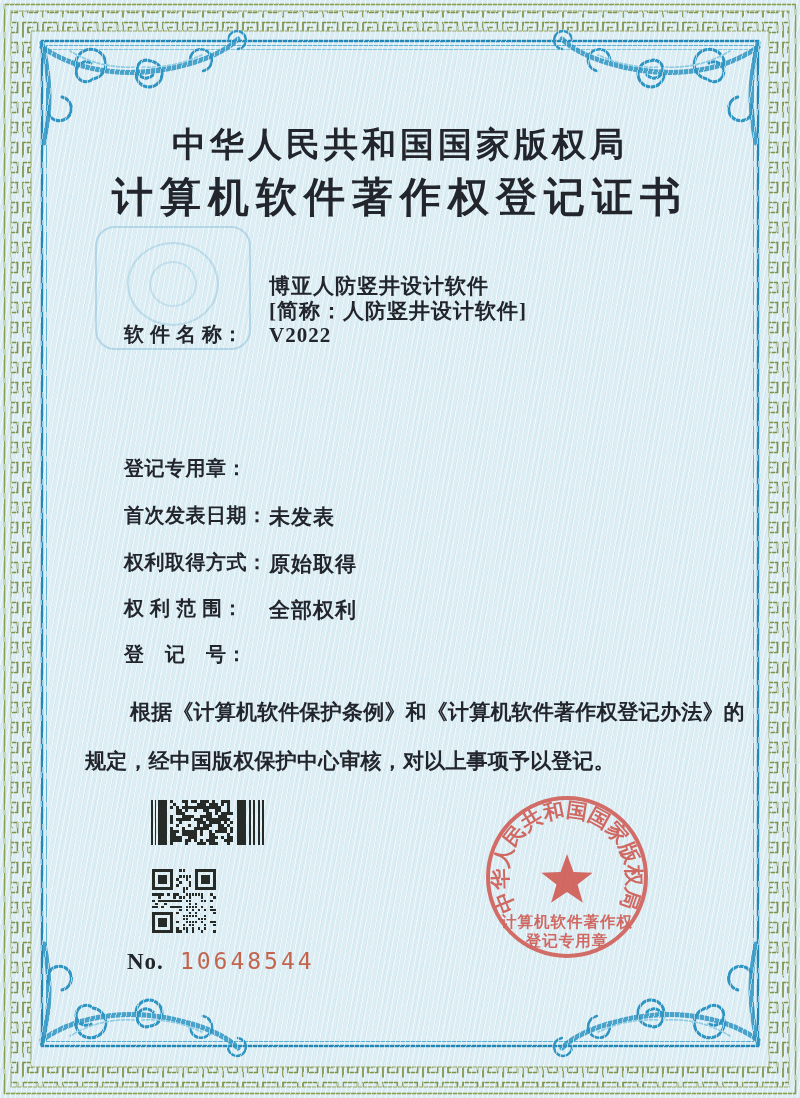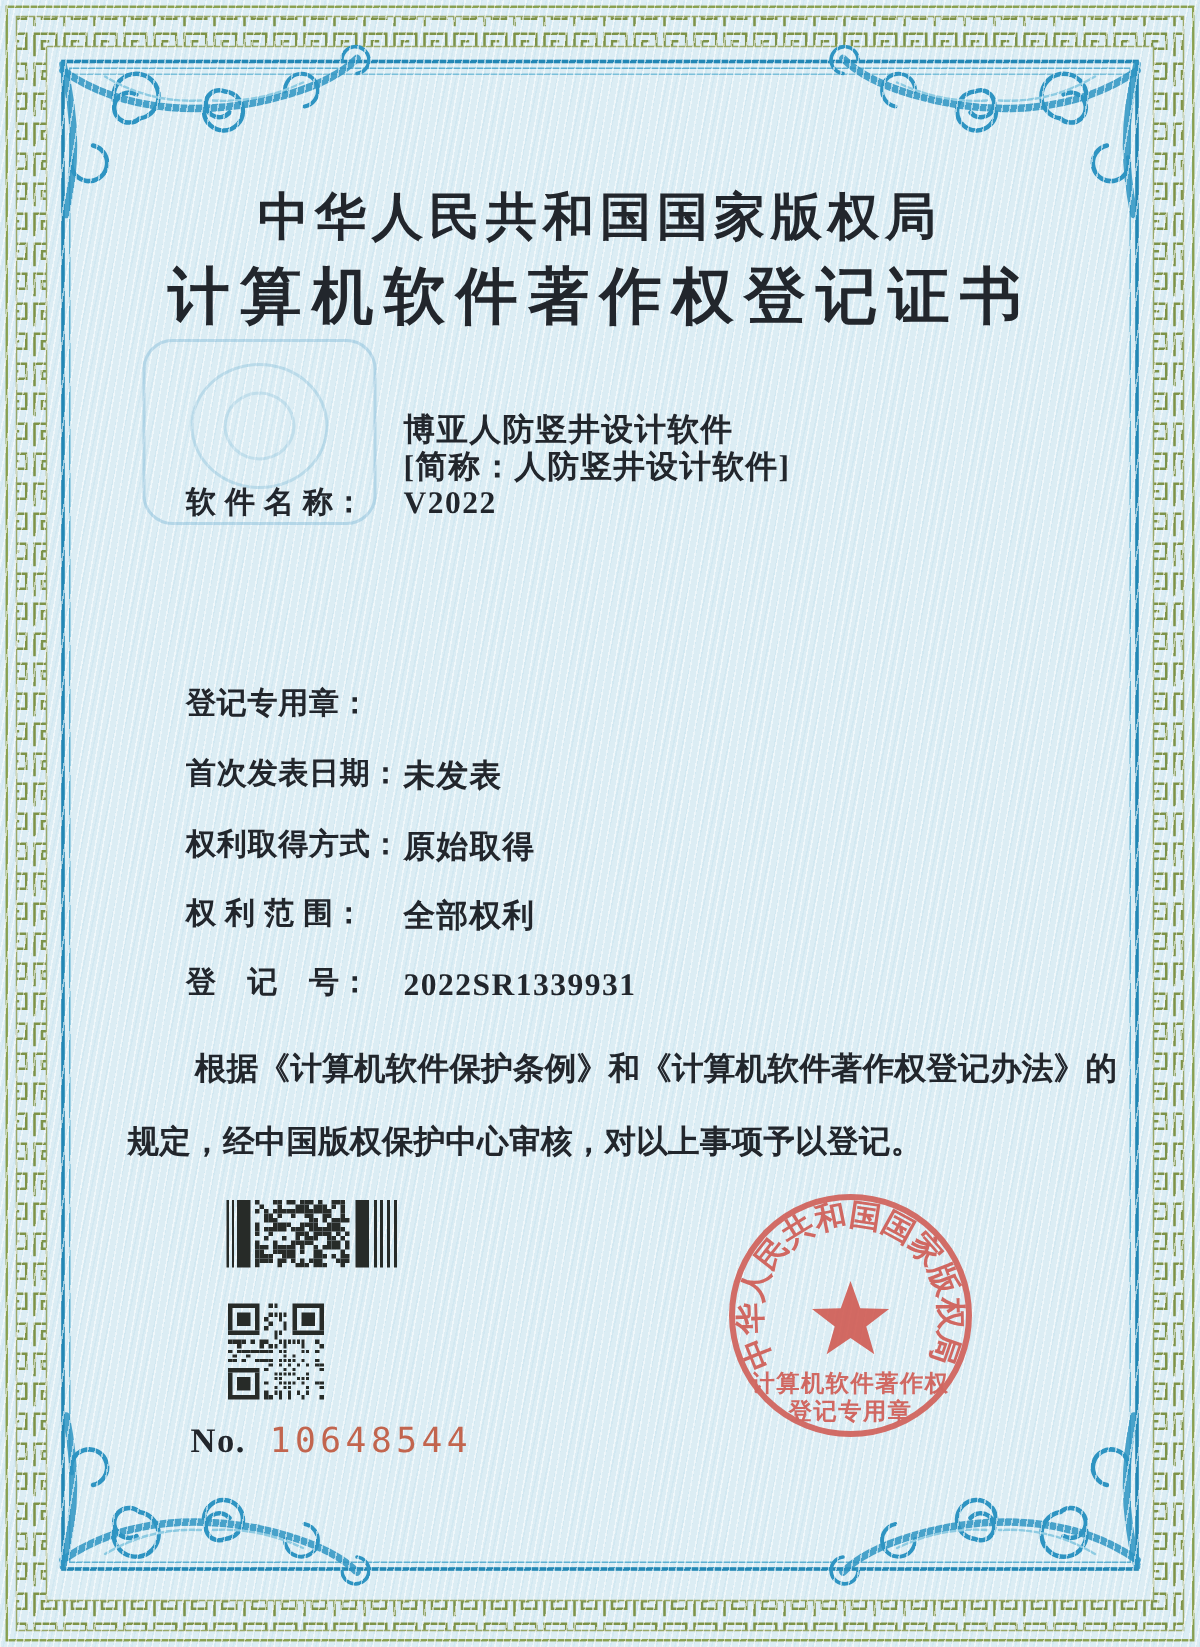--- a/index.html
+++ b/index.html
@@ -132,23 +132,20 @@
     </span>
   </div>
   <div class="row" style="top:595px">
     <span class="lbl">权 利 范 围：</span>
     <span class="vals">
       <div>全部权利</div>
     </span>
   </div>
   <div class="row" style="top:641px">
     <span class="lbl">登　记　号：</span>
-    <span class="vals">
-      <div>2022SR1339931</div>
-    </span>
   </div>
 
   <div class="p-line" style="left:130px;top:698px">根据《计算机软件保护条例》和《计算机软件著作权登记办法》的</div>
   <div class="p-line" style="left:85px;top:747px">规定，经中国版权保护中心审核，对以上事项予以登记。</div>
 
   <div class="barcode">
     <div class="bc-thin-l"></div>
     <div class="bc-wide"></div>
     <div class="bc-gap"></div>
     <div class="bc-noise">

